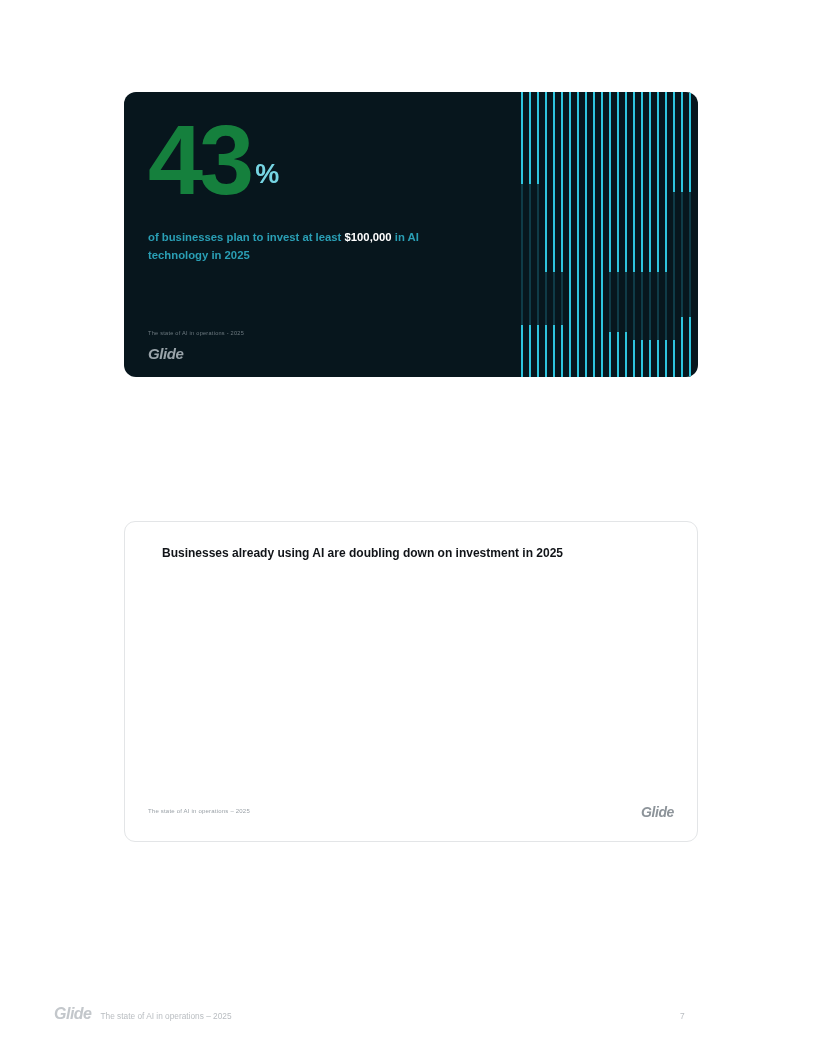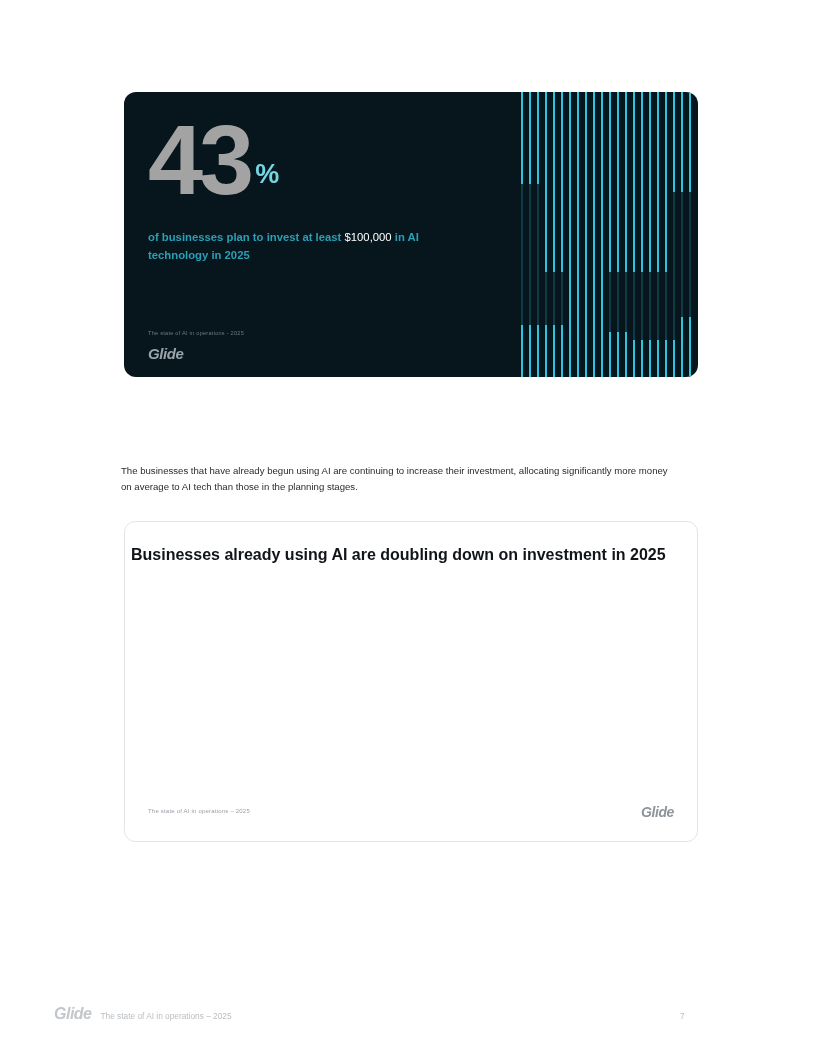--- a/index.html
+++ b/index.html
@@ -20,33 +20,33 @@
     border-radius: 12px;
     overflow: hidden;
   }
   .hero-left {
     position: absolute; left: 0; top: 0; width: 397px; height: 100%;
     padding: 22px 0 0 24px;
   }
   .bignum-row { display: flex; align-items: flex-end; }
   .bignum {
     font-size: 99px; line-height: 0.92;
-    font-weight: 700; color: #a3a3a3;
+    font-weight: 700; color: #15803d;
     letter-spacing: -4px;
   }
   .bigpct {
     font-size: 27px; font-weight: 700; color: #76d5e3;
     margin-left: 5px; margin-bottom: 15px;
   }
   .hero-sub {
     margin-top: 24px;
     font-size: 11.3px; font-weight: 700; line-height: 1.55;
     color: #2a9fb5; max-width: 330px;
   }
-  .hero-sub b { color: #ffffff; font-weight: 400; }
+  .hero-sub b { color: #ffffff; font-weight: 700; }
   .hero-foot {
     position: absolute; left: 24px; bottom: 15px;
   }
   .hero-foot-line {
     font-size: 5.6px; color: #6d7a80; letter-spacing: .25px;
     margin-bottom: 9px;
   }
   .glide-logo {
     font-size: 15px; font-weight: 700; font-style: italic;
     color: #9aa4aa; letter-spacing: -0.4px;
@@ -68,22 +68,22 @@
 
   
   .chartcard {
     position: absolute; left: 124px; top: 521px;
     width: 574px; height: 321px;
     background: #ffffff;
     border: 1px solid #e3e5e7;
     border-radius: 11px;
   }
   .chart-title {
-    position: absolute; left: 6px; top: 24px;
-    font-size: 16px; font-weight: 700; color: #111418;
+    position: absolute; left: 37px; top: 24px;
+    font-size: 12px; font-weight: 700; color: #111418;
   }
   .plot { position: absolute; left: 0; top: 0; width: 100%; height: 100%; }
   .card-foot-text {
     position: absolute; left: 23px; bottom: 27px;
     font-size: 6px; color: #9aa1a7; letter-spacing: .2px;
   }
   .card-foot-logo {
     position: absolute; right: 23px; bottom: 21px;
     font-size: 14px; font-weight: 700; font-style: italic;
     color: #8d949a; letter-spacing: -0.4px;
@@ -228,21 +228,20 @@
           <div class="lit" style="background: rgb(46, 197, 222); top: 225px; height: 60px;"></div>
         </div>
         <div class="stripe" style="left: 168px;">
           <div class="dim" style="background: rgb(15, 59, 71);"></div>
           <div class="lit" style="background: rgb(46, 197, 222); top: 0px; height: 100px;"></div>
           <div class="lit" style="background: rgb(46, 197, 222); top: 225px; height: 60px;"></div>
         </div>
       </div>
   </div>
 
-  <div class="para p2">The businesses that have already begun using AI are continuing to increase their investment, allocating significantly more money on average to AI tech than those in the planning stages.</div>
 
   <div class="chartcard">
     <div class="chart-title">Businesses already using AI are doubling down on investment in 2025</div>
 
     <div class="plot" id="plot">
 
       
       
 
       

